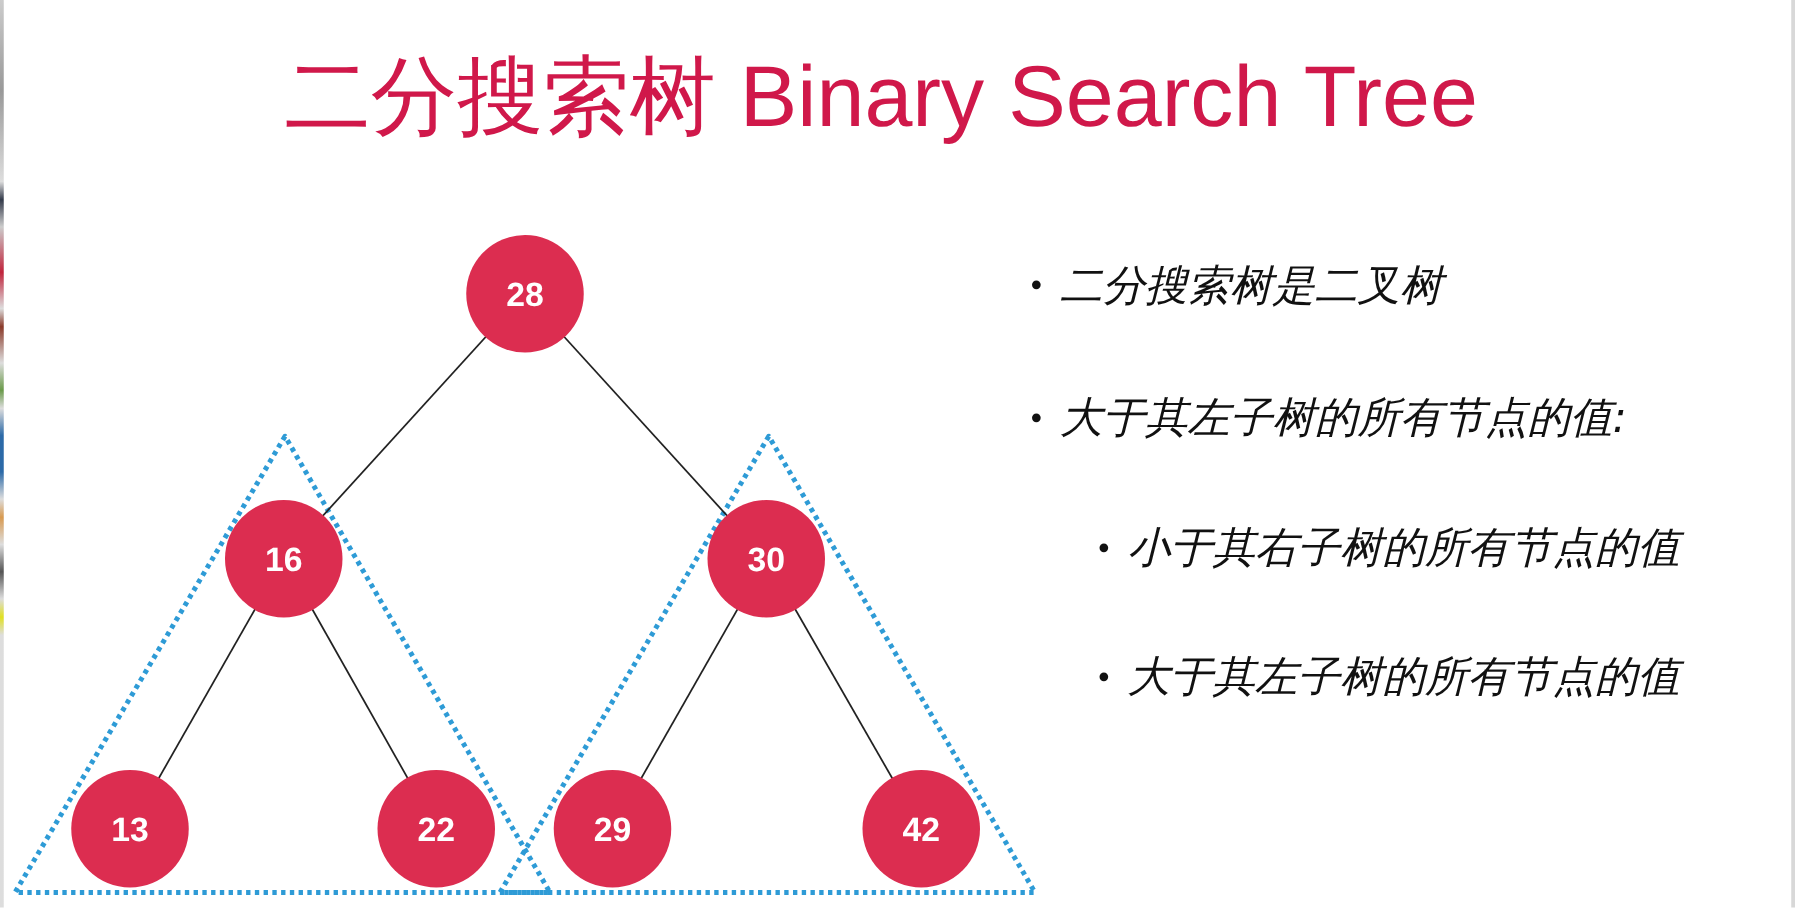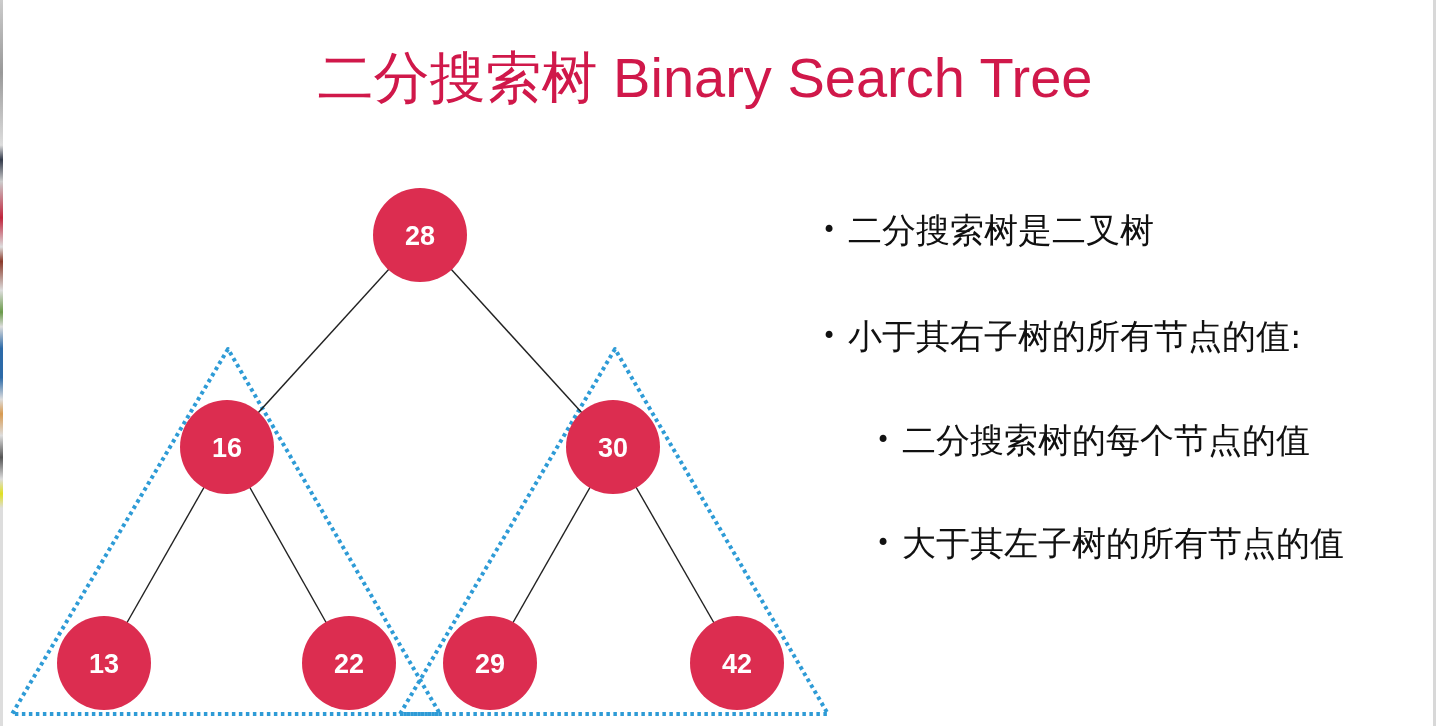--- a/index.html
+++ b/index.html
@@ -13,33 +13,33 @@
     background: linear-gradient(to bottom,#ccc 0%,#999 10%,#ddd 20%,#333a4a 22%,#ccc 25%,#c0243c 30%,#ddd 34%,#8a3a2a 36%,#ddd 40%,#6a9a4a 43%,#ddd 45%,#2c6aa8 48%,#2c6aa8 52%,#ddd 55%,#d89a50 57%,#ddd 60%,#555 63%,#ddd 66%,#e0e020 68%,#ddd 70%);
   }
   .right-strip {
     position: absolute; right: 0; top: 0; width: 3px; height: 726px;
     background: #d8d8d8;
   }
   .title {
     position: absolute; left: 0; top: 28px; width: 1410px;
     text-align: center; color: #d0184a;
     font-family: "Liberation Sans", "DejaVu Sans", sans-serif;
-    font-size: 56px; line-height: 100px; letter-spacing: 0px;
+    font-size: 69px; line-height: 100px; letter-spacing: 0px;
   }
   svg.tree { position: absolute; left: 0; top: 0; }
   .node-label {
     font-family: "Liberation Sans", "DejaVu Sans", sans-serif;
     font-weight: bold; font-size: 27px; fill: #ffffff;
   }
   .bullets {
     position: absolute; left: 820px; top: 0; width: 616px; height: 726px;
     color: #111; font-size: 34px;
   }
   .bullet {
-    position: absolute; white-space: nowrap; line-height: 40px;
+    position: absolute; white-space: nowrap; line-height: 40px; font-style: italic;
   }
   .bullet .dot { display: inline-block; width: 26px; font-size: 24px; vertical-align: middle; text-align: left; }
   .bullet .txt { vertical-align: middle; }
 </style>
 </head>
 <body>
 
 <div class="left-strip"></div>
 <div class="right-strip"></div>
 
@@ -89,21 +89,21 @@
     <circle cx="737" cy="663" r="47" fill="#dc2d50"></circle>
     <text class="node-label" x="737" y="673" text-anchor="middle">42</text>
   </g>
 </svg>
 
 <div class="bullets">
   <div class="bullet" style="left:2px; top:207px;">
     <span class="dot">•</span><span class="txt">二分搜索树是二叉树</span>
   </div>
   <div class="bullet" style="left:2px; top:313px;">
-    <span class="dot">•</span><span class="txt">小于其右子树的所有节点的值:</span>
+    <span class="dot">•</span><span class="txt">大于其左子树的所有节点的值:</span>
   </div>
   <div class="bullet" style="left:56px; top:417px;">
-    <span class="dot">•</span><span class="txt">二分搜索树的每个节点的值</span>
+    <span class="dot">•</span><span class="txt">小于其右子树的所有节点的值</span>
   </div>
   <div class="bullet" style="left:56px; top:520px;">
     <span class="dot">•</span><span class="txt">大于其左子树的所有节点的值</span>
   </div>
 </div>
 
 </body></html>

